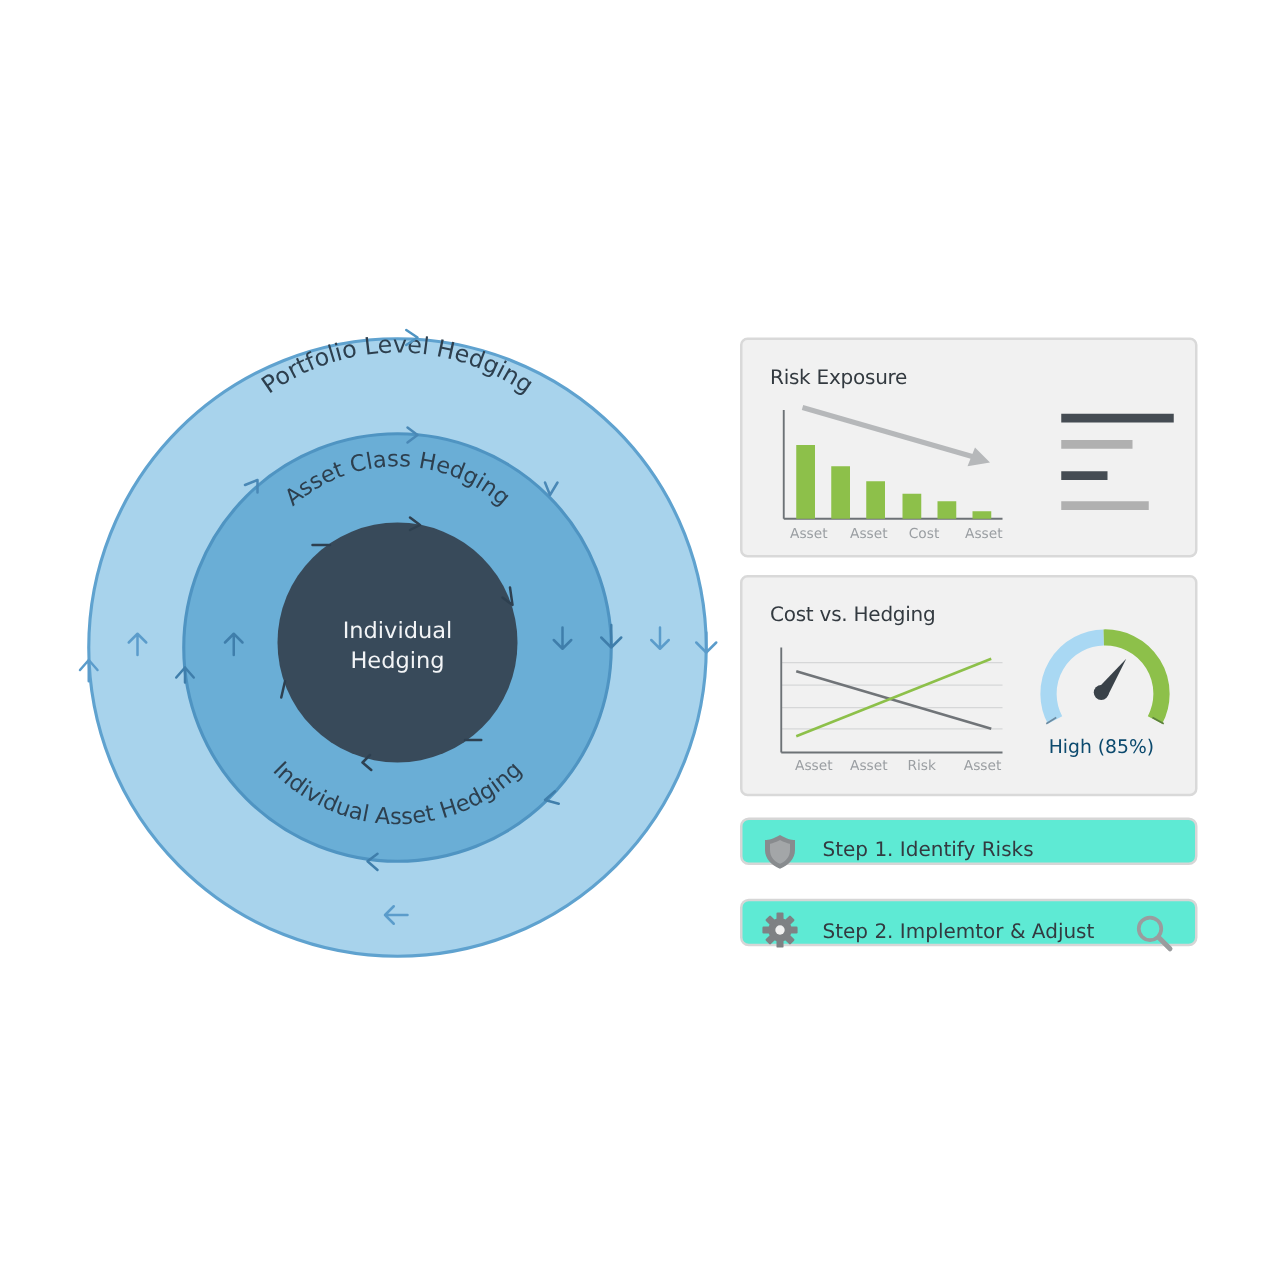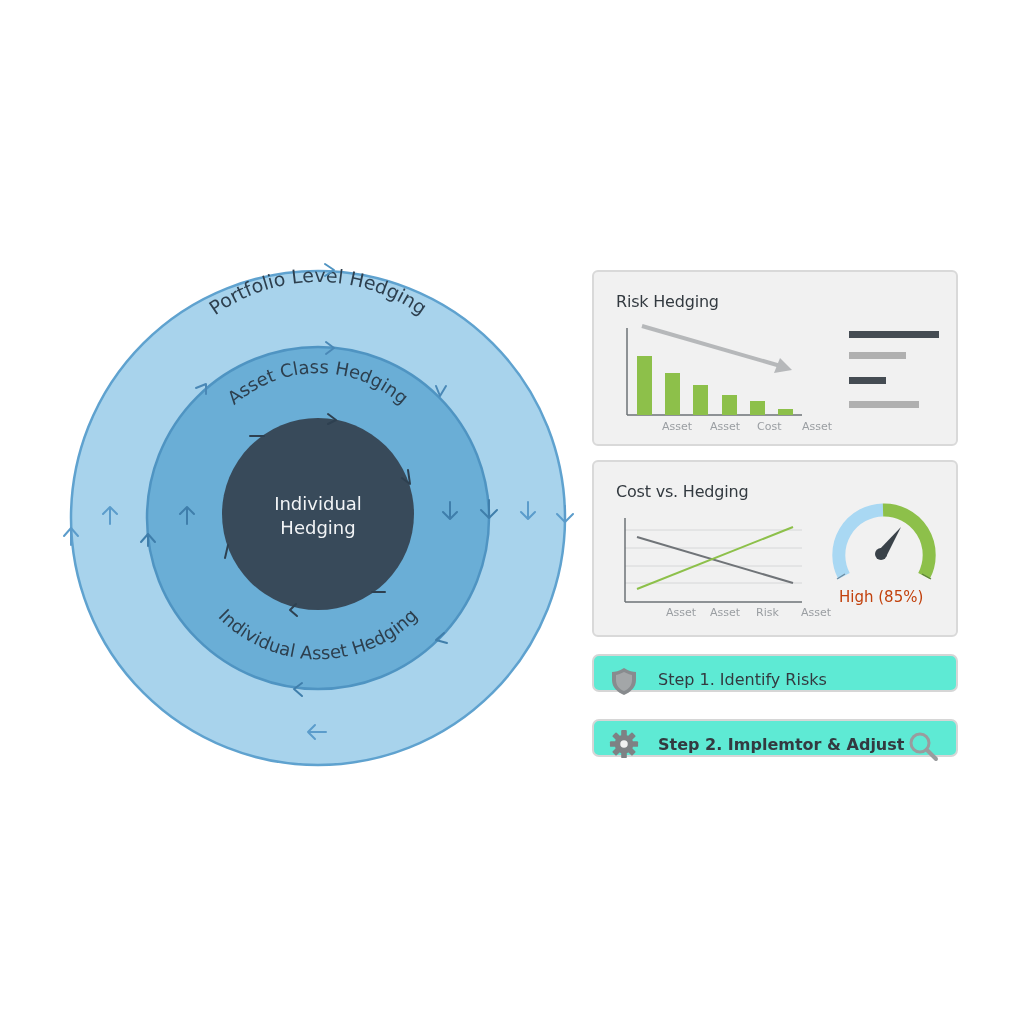--- a/index.html
+++ b/index.html
@@ -20,31 +20,31 @@
     font-size: 16px; color: #333a40; letter-spacing: -0.2px;
   }
   #risk-panel { top: 270px; height: 176px; }
   #cost-panel { top: 460px; height: 177px; }
   .step {
     position: absolute; left: 592px; width: 366px; height: 38px;
     background: #5eead4; border: 2px solid #d6d6d6; border-radius: 7px;
     box-sizing: border-box;
   }
   #step-1 { top: 654px; }
-  #step-2 { top: 719px; font-weight: bold; }
+  #step-2 { top: 719px; }
   .step-label {
     position: absolute; left: 64px; top: 14px; font-size: 16px; color: #333a40;
   }
   .step-icon { position: absolute; left: 14px; top: 10px; width: 32px; height: 30px; }
   .search-icon { position: absolute; right: 16px; top: 8px; width: 34px; height: 34px; }
   .axis-label {
-    position: absolute; font-size: 11px; color: #9a9ea2; margin-left: 30px;
+    position: absolute; font-size: 11px; color: #9a9ea2;
   }
   .gauge-label {
-    position: absolute; left: 245px; top: 126px; font-size: 15px; color: #c2410c;
+    position: absolute; left: 245px; top: 126px; font-size: 15px; color: #0c4a6e;
   }
   svg text { font-family: "DejaVu Sans", "Liberation Sans", sans-serif; }
 </style>
 </head>
 <body>
 
 <svg id="diagram" width="590" height="1024" viewBox="0 0 590 1024">
   <defs>
     <path id="outer-text-path" d="M 178 352 A 175 175 0 0 1 458 352"></path>
     <path id="asset-class-path" d="M 222 418 A 125 125 0 0 1 414 418"></path>
@@ -113,21 +113,21 @@
       <path d="M 444 633 L 436 640 L 447 643"></path>
       <path d="M 302 683 L 294 689 L 302 696"></path>
     </g>
     <g stroke="#5b9ccb">
       <path d="M 326 732 L 308 732 M 315 725 L 308 732 L 315 739"></path>
     </g>
   </g>
 </svg>
 
 <div class="panel" id="risk-panel">
-  <div class="panel-title">Risk Hedging</div>
+  <div class="panel-title">Risk Exposure</div>
   <svg width="366" height="176" style="position:absolute;left:0;top:0">
 
     <line x1="33" y1="56" x2="33" y2="143" stroke="#6d7276" stroke-width="1.5"></line>
     <line x1="33" y1="143" x2="208" y2="143" stroke="#6d7276" stroke-width="1.5"></line>
 
     <g fill="#8dc04a">
       <rect x="43" y="84" width="15" height="59"></rect>
       <rect x="71" y="101" width="15" height="42"></rect>
       <rect x="99" y="113" width="15" height="30"></rect>
       <rect x="128" y="123" width="15" height="20"></rect>

